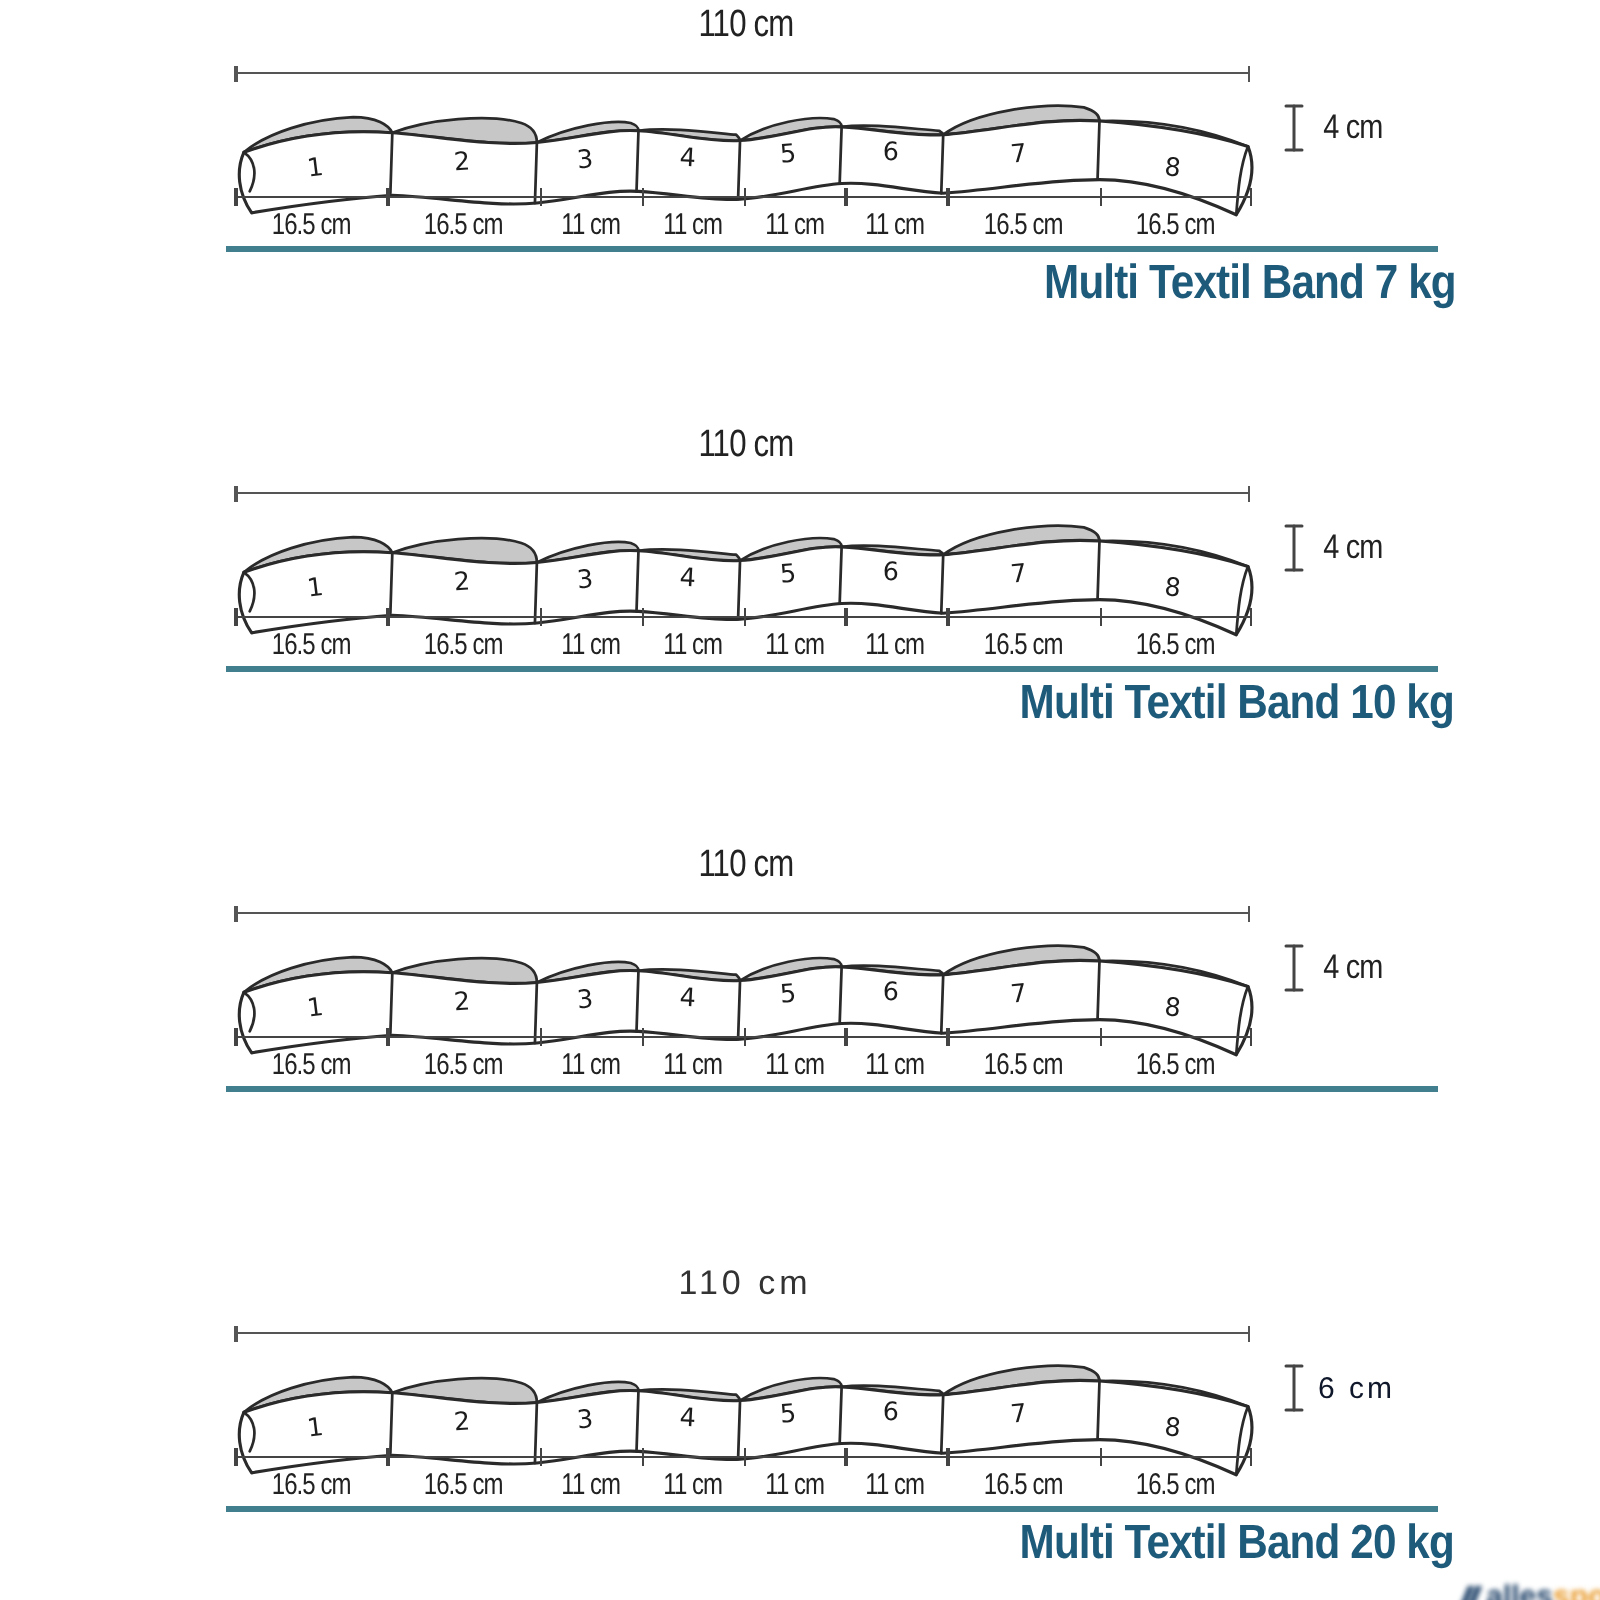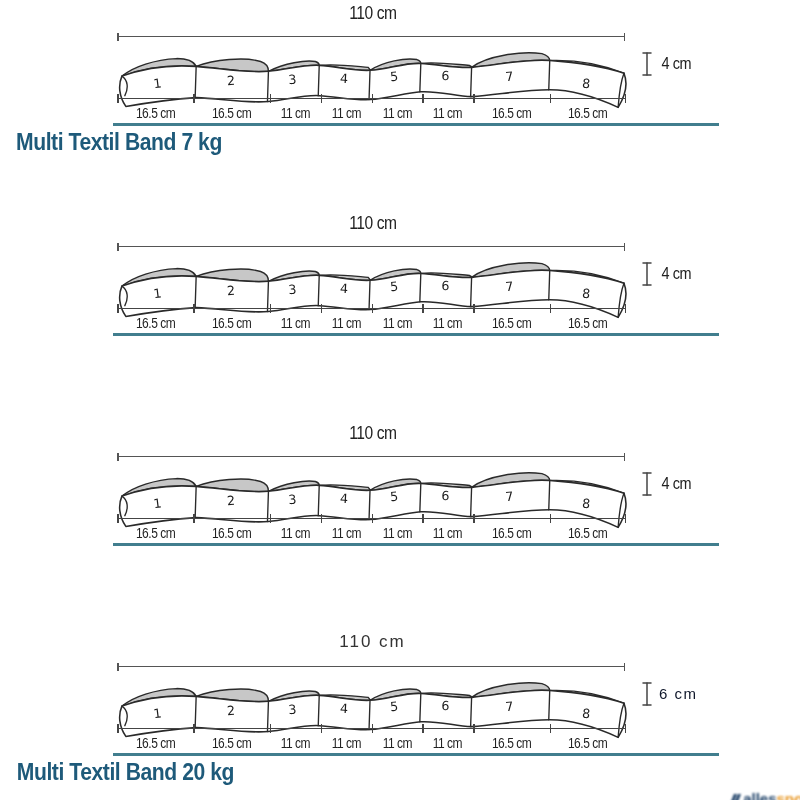--- a/index.html
+++ b/index.html
@@ -39,21 +39,21 @@
   .wline i{position:absolute;top:0;width:1.5px;height:9px;background:#444;}
 
   
   .wlabels{position:absolute;top:104px;left:117px;width:509px;display:flex;}
   .wlabels .cell{text-align:center;font-size:15px;color:#222;white-space:nowrap;}
   .wlabels .cell .cond{display:inline-block;transform:scaleX(.8);letter-spacing:-.6px;}
   .w15{width:15%;} .w10{width:10%;}
 
   
   .divider{position:absolute;top:123px;left:113px;width:606px;height:2.5px;background:#417e8e;}
-  .title{position:absolute;top:128px;left:2px;width:740px;margin:0;text-align:left;
+  .title{position:absolute;top:128px;left:2px;width:740px;margin:0;text-align:right;
     font-size:24px;font-weight:700;color:#1e5a7a;}
   .title .cond{display:inline-block;transform:scaleX(.88);letter-spacing:-.5px;}
 
   
   .watermark{position:absolute;right:-14px;bottom:-7px;filter:blur(1.3px);
     font-size:15px;font-weight:700;color:#1c3f66;white-space:nowrap;}
   .watermark .accent{color:#e89a2a;}
   .wm-icon{display:inline-block;margin-right:3px;}
   .wm-icon span{display:inline-block;width:2.5px;height:10px;background:#1c3f66;
     transform:skewX(-22deg);margin-right:1.5px;}
@@ -168,20 +168,21 @@
       <span class="cell w15"><span class="cond">16.5 cm</span></span>
       <span class="cell w15"><span class="cond">16.5 cm</span></span>
       <span class="cell w10"><span class="cond">11 cm</span></span>
       <span class="cell w10"><span class="cond">11 cm</span></span>
       <span class="cell w10"><span class="cond">11 cm</span></span>
       <span class="cell w10"><span class="cond">11 cm</span></span>
       <span class="cell w15"><span class="cond">16.5 cm</span></span>
       <span class="cell w15"><span class="cond">16.5 cm</span></span>
     </div>
     <div class="divider"></div>
+    <h2 class="title"><span class="cond">Multi Textil Band 10 kg</span></h2>
   </section>
 
   <section class="panel p3">
     <div class="toplen"><span class="cond">110 cm</span></div>
     <div class="dimline">
         <span class="line"></span>
         <i class="l"></i>
         <i class="r"></i>
       </div>
     <svg class="band" viewBox="0 0 530 86">

